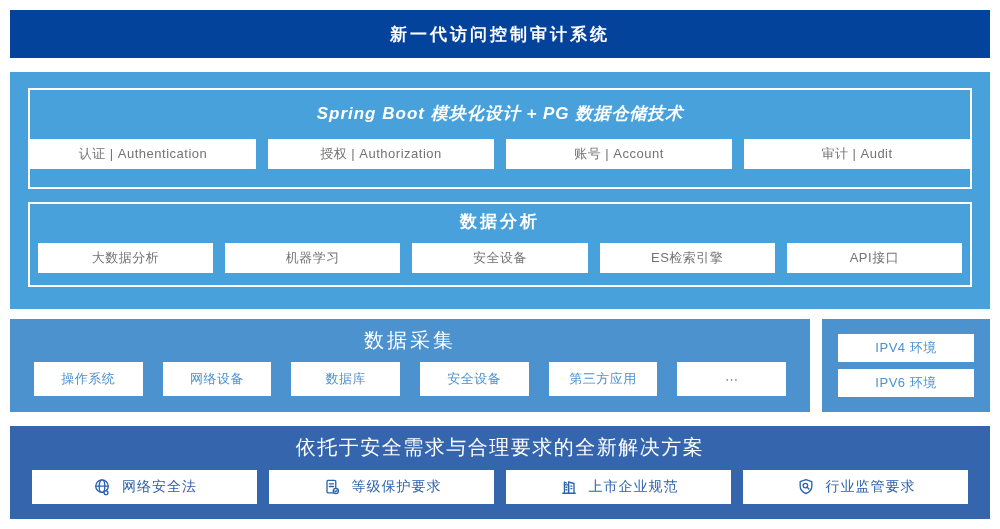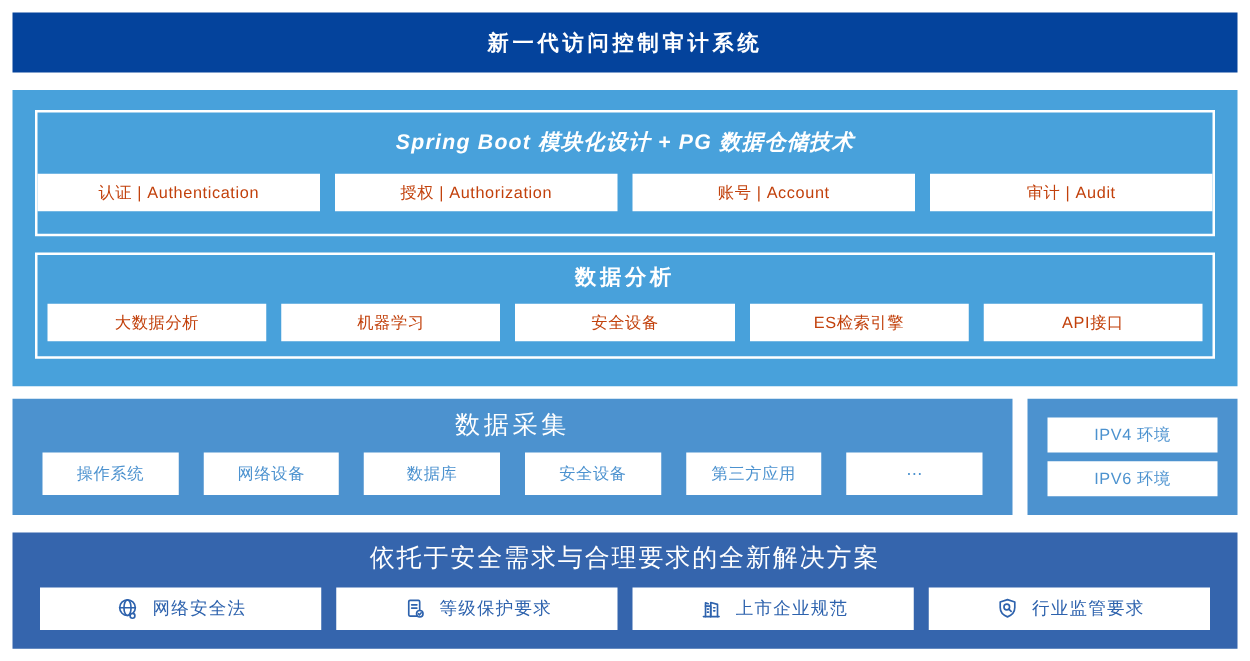--- a/index.html
+++ b/index.html
@@ -26,21 +26,21 @@
     color: #ffffff; font-size: 17px; font-weight: bold; text-align: center;
     line-height: 24px; margin-bottom: 13px; letter-spacing: 1px;
   }
   .subsection.second .sub-title { margin-bottom: 9px; letter-spacing: 3px; }
   .italic { font-style: italic; }
 
   .box-row { display: flex; gap: 12px; }
   .wbox {
     flex: 1; height: 30px; background: #ffffff;
     display: flex; align-items: center; justify-content: center;
-    font-size: 13px; color: #c2410c; letter-spacing: 0.5px;
+    font-size: 13px; color: #737373; letter-spacing: 0.5px;
   }
 
   
   .collect-row { margin-top: 10px; display: flex; gap: 12px; }
   .collect { flex: 1; background: #4c92cf; padding: 9px 24px 16px; }
   .sec-title {
     color: #ffffff; font-size: 20px; font-weight: normal; text-align: center;
     line-height: 24px; letter-spacing: 3px;
   }
   .collect .sec-title { margin-bottom: 10px; }

